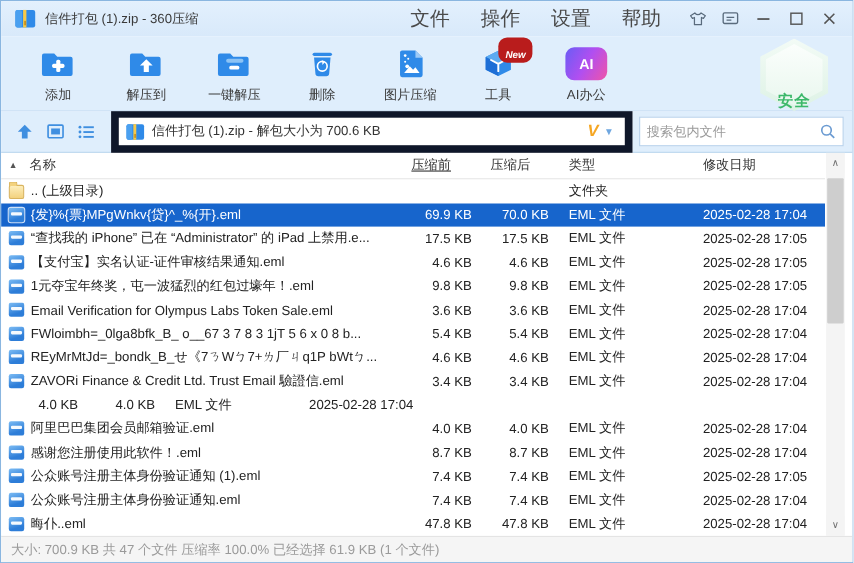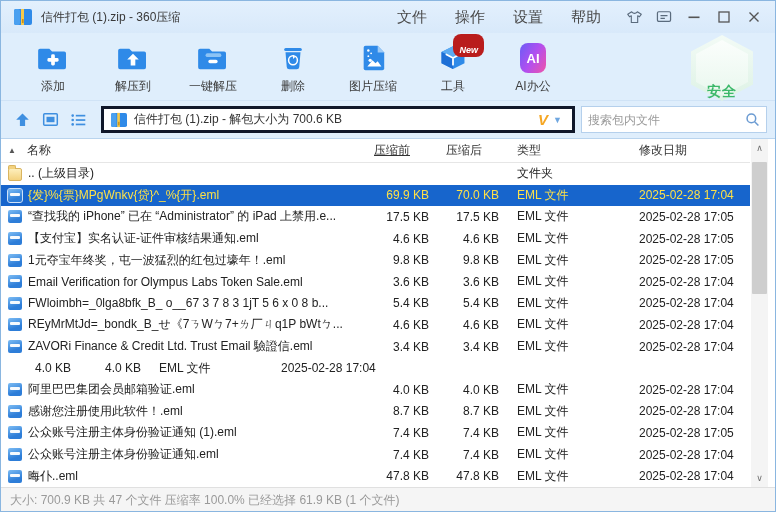--- a/index.html
+++ b/index.html
@@ -4,56 +4,56 @@
 <style>
   * { margin:0; padding:0; box-sizing:border-box; }
   html,body { width:776px; height:512px; font-family:"Liberation Sans","DejaVu Sans",sans-serif; }
   .window { width:776px; height:512px; border:1px solid #8ab6e0; background:#fff; display:flex; flex-direction:column; overflow:hidden; }
 
   
   .titlebar { height:32px; background:linear-gradient(#e3f0fd,#d8e9fa); display:flex; align-items:center; flex:0 0 32px; padding:0 8px 0 12px; }
   .app-icon { width:20px; height:18px; margin-right:8px; }
   .title-text { font-size:12px; color:#3a3a3a; }
   .menu { display:flex; margin-left:auto; align-items:center; }
-  .menu-item { font-size:15px; color:#4a4a4a; padding:4px 14px; cursor:default; }
+  .menu-item { font-size:18px; color:#4a4a4a; padding:4px 14px; cursor:default; }
   .tb-icons { display:flex; align-items:center; gap:4px; margin-left:6px; }
   .tb-btn { width:26px; height:22px; display:flex; align-items:center; justify-content:center; }
   .tb-btn svg { display:block; }
 
   
   .toolbar { height:68px; flex:0 0 68px; background:#dfeefc; display:flex; padding-left:12px; position:relative; border-bottom:1px solid #d0e3f6; }
   .tool-btn { width:80px; display:flex; flex-direction:column; align-items:center; justify-content:center; padding-top:4px; position:relative; cursor:default; }
   .tool-btn .t-icon { height:32px; display:flex; align-items:center; justify-content:center; position:relative; }
   .tool-btn .t-label { font-size:12px; color:#3c3c3c; margin-top:4px; }
   .new-badge { position:absolute; top:-8px; right:-16px; background:#b91c1c; color:#fff; font-size:9px; font-style:italic; font-weight:bold; padding:11px 6px 2px; border-radius:8px; }
-  .ai-sq { width:26px; height:30px; border-radius:8px; background:linear-gradient(120deg,#6a5cf5 0%,#b14ff0 50%,#f054a8 100%); color:#fff; font-weight:bold; font-size:13px; display:flex; align-items:center; justify-content:center; }
+  .ai-sq { width:38px; height:30px; border-radius:8px; background:linear-gradient(120deg,#6a5cf5 0%,#b14ff0 50%,#f054a8 100%); color:#fff; font-weight:bold; font-size:13px; display:flex; align-items:center; justify-content:center; }
   .safe-badge { position:absolute; right:22px; top:2px; width:62px; height:66px; display:flex; align-items:center; justify-content:center; }
   .hex { position:absolute; inset:0; background:linear-gradient(#f3fbf6,#ddf2e5); clip-path:polygon(50% 0%,100% 25%,100% 75%,50% 100%,0% 75%,0% 25%); border-radius:4px; }
   .hex-inner { position:absolute; inset:5px; background:linear-gradient(#fbfefc,#e9f7ee); clip-path:polygon(50% 0%,100% 25%,100% 75%,50% 100%,0% 75%,0% 25%); }
   .safe-text { position:relative; color:#3cb86a; font-size:14px; font-weight:bold; letter-spacing:1px;margin-top:48px; }
 
   
   .addressbar { height:38px; flex:0 0 38px; background:#dfeefc; display:flex; align-items:center; padding:0 8px 0 10px; gap:6px; border-bottom:1px solid #b9d4ee; }
   .ab-icon { width:22px; height:22px; display:flex; align-items:center; justify-content:center; }
-  .path-field { height:27px; background:#fff; border:3px solid #0f172a; flex:1; display:flex; align-items:center; padding:0 6px; margin-left:6px; }
+  .path-field { height:39px; background:#fff; border:7px solid #0f172a; flex:1; display:flex; align-items:center; padding:0 6px; margin-left:6px; }
   .path-field .zip-ic { width:18px; height:16px; margin-right:6px; flex:0 0 auto; }
   .path-text { font-size:12px; color:#333; white-space:nowrap; overflow:hidden; flex:1; }
   .v-drop { display:flex; align-items:center; gap:5px; padding:0 4px; }
   .v-logo { color:#f5a623; font-weight:bold; font-size:15px; font-style:italic; }
   .v-arrow { color:#6fa7e0; font-size:9px; }
   .search-field { width:186px; height:27px; background:#fff; border:1px solid #b5d0ec; display:flex; align-items:center; padding:0 6px;gap:32px; }
   .search-field input { border:none; outline:none; flex:1; font-size:12px; color:#333; font-family:inherit; min-width:0; }
   .search-field input::placeholder { color:#9a9a9a; }
 
   
   .main { flex:1; position:relative; background:#fff; }
   .header-row { height:24px; display:flex; align-items:center; font-size:12px; color:#333; border-bottom:1px solid #e6e6e6; width:calc(100% - 25px); }
   .rows {}
   .row { height:21.6px; display:flex; align-items:center; font-size:12px; color:#222; width:calc(100% - 25px); cursor:default; }
-  .row.sel { background:#1765cc; color:#fde047; }
+  .row.sel { background:#1765cc; color:#ffffff; }
   .c-name { flex:1; min-width:0; display:flex; align-items:center; gap:6px; padding-left:7px; white-space:nowrap; overflow:hidden; }
   .c-name .nm { overflow:hidden; white-space:nowrap; }
   .c-before, .c-after { width:70px; text-align:right; flex:0 0 auto; }
   .c-type { width:130px; padding-left:18px; flex:0 0 auto; }
   .c-date { width:121px; padding-left:10px; flex:0 0 auto; }
   .header-row .c-before { text-align:left; padding-left:15px;text-decoration:underline; }
   .header-row .c-after { text-align:left; padding-left:17px; }
   .sort-tri { font-size:8px; color:#555; margin-right:5px; }
   .fi { width:14px; height:13px; flex:0 0 auto; position:relative; display:inline-block; }
   .fi.folder { background:linear-gradient(#fdeebc,#f3d27e); border:1px solid #d9b45f; border-radius:2px; margin-top:2px; }

